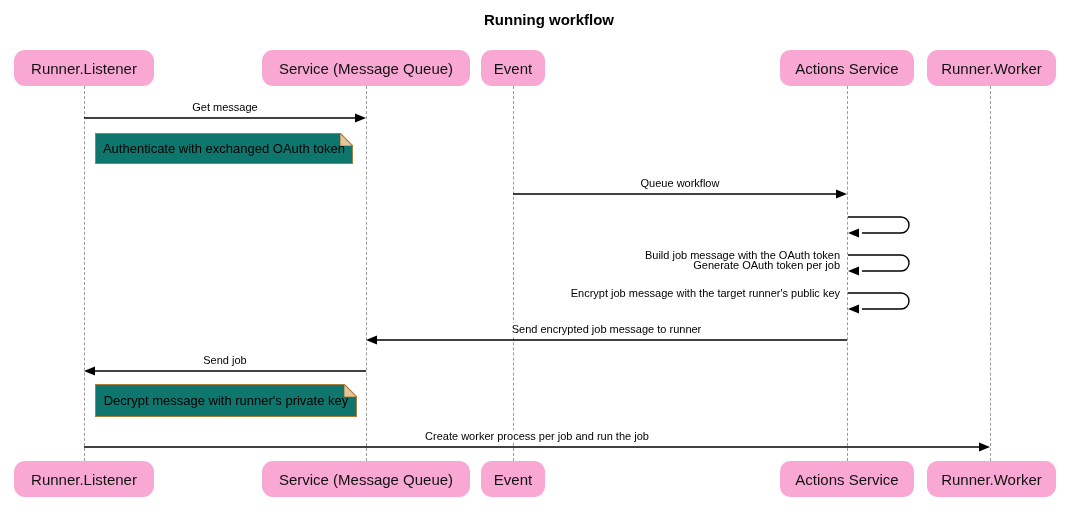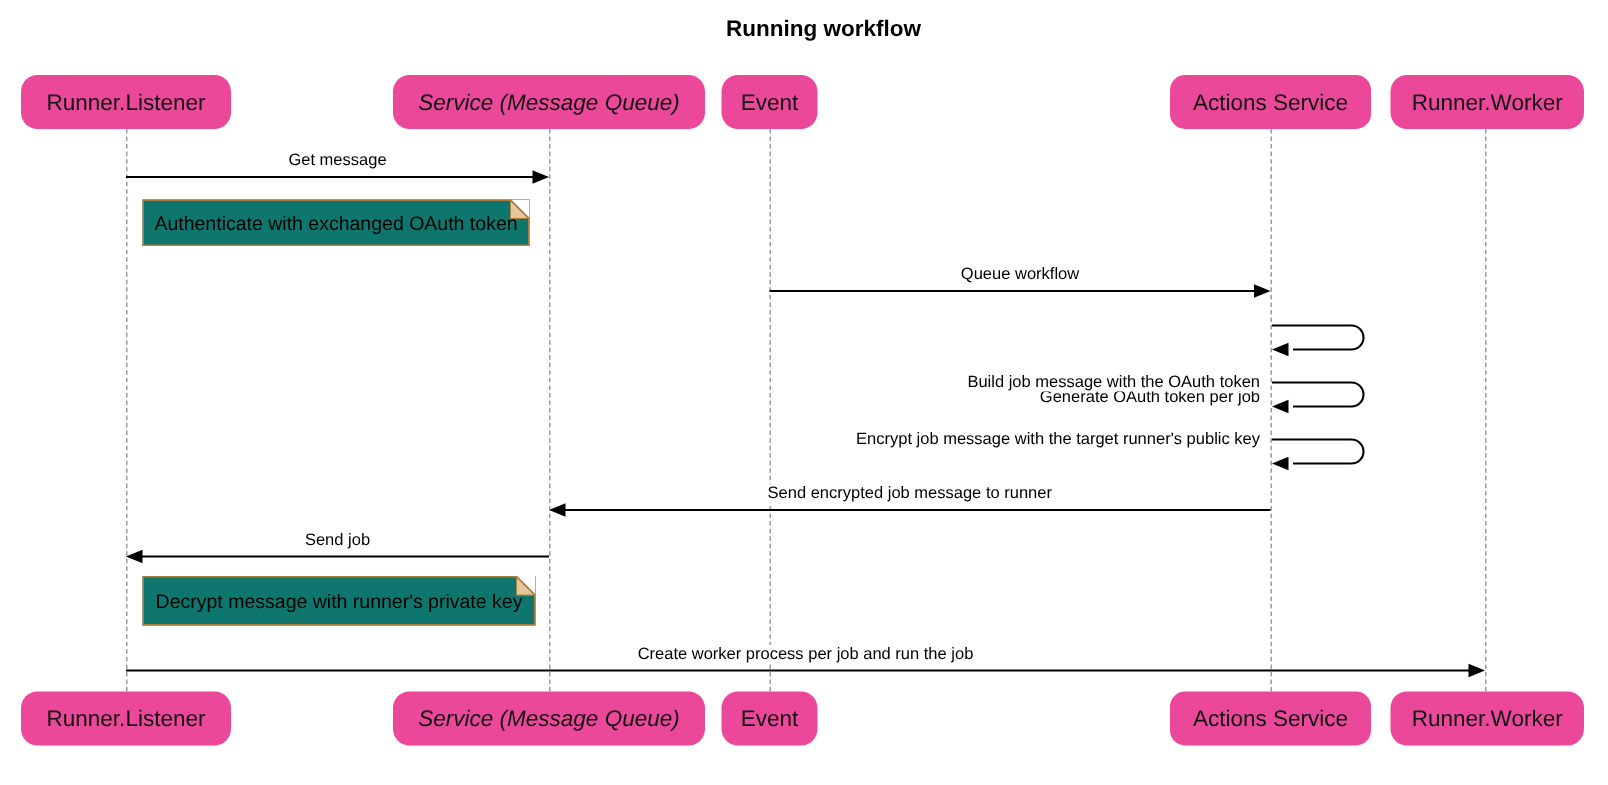--- a/index.html
+++ b/index.html
@@ -2,27 +2,27 @@
 <html><head>
 <meta charset="utf-8">
 <style>
   html,body{margin:0;padding:0;background:#ffffff;}
   body{font-family:"Liberation Sans", sans-serif; color:#000;}
   .diagram{position:relative;width:1072px;height:523px;background:#ffffff;overflow:hidden;}
 
   .title{position:absolute;left:0;top:11px;width:1072px;text-align:center;
          font-size:15px;font-weight:bold;color:#000;padding-left:13px;}
 
-  .participant{position:absolute;height:36px;background:#ec4899;border-radius:11px;
+  .participant{position:absolute;height:36px;background:#f9a8d4;border-radius:11px;
                display:flex;align-items:center;justify-content:center;
                font-size:15px;color:#111;z-index:4;}
   .row-top .participant{top:50px;}
   .row-bottom .participant{top:461px;}
   .p0{left:14px;width:140px;}
-  .p1{left:262px;width:208px;font-style:italic;}
+  .p1{left:262px;width:208px;}
   .p2{left:481px;width:64px;}
   .p3{left:780px;width:134px;border-radius:10px;}
   .p4{left:927px;width:129px;}
 
   .lifeline{position:absolute;top:86px;height:375px;width:0;
             border-left:1px dashed #9b9b9b;z-index:1;}
   .l0{left:84px;} .l1{left:366px;} .l2{left:513px;} .l3{left:847px;} .l4{left:990px;}
 
   .arrow-layer{position:absolute;left:0;top:0;z-index:2;}
 

